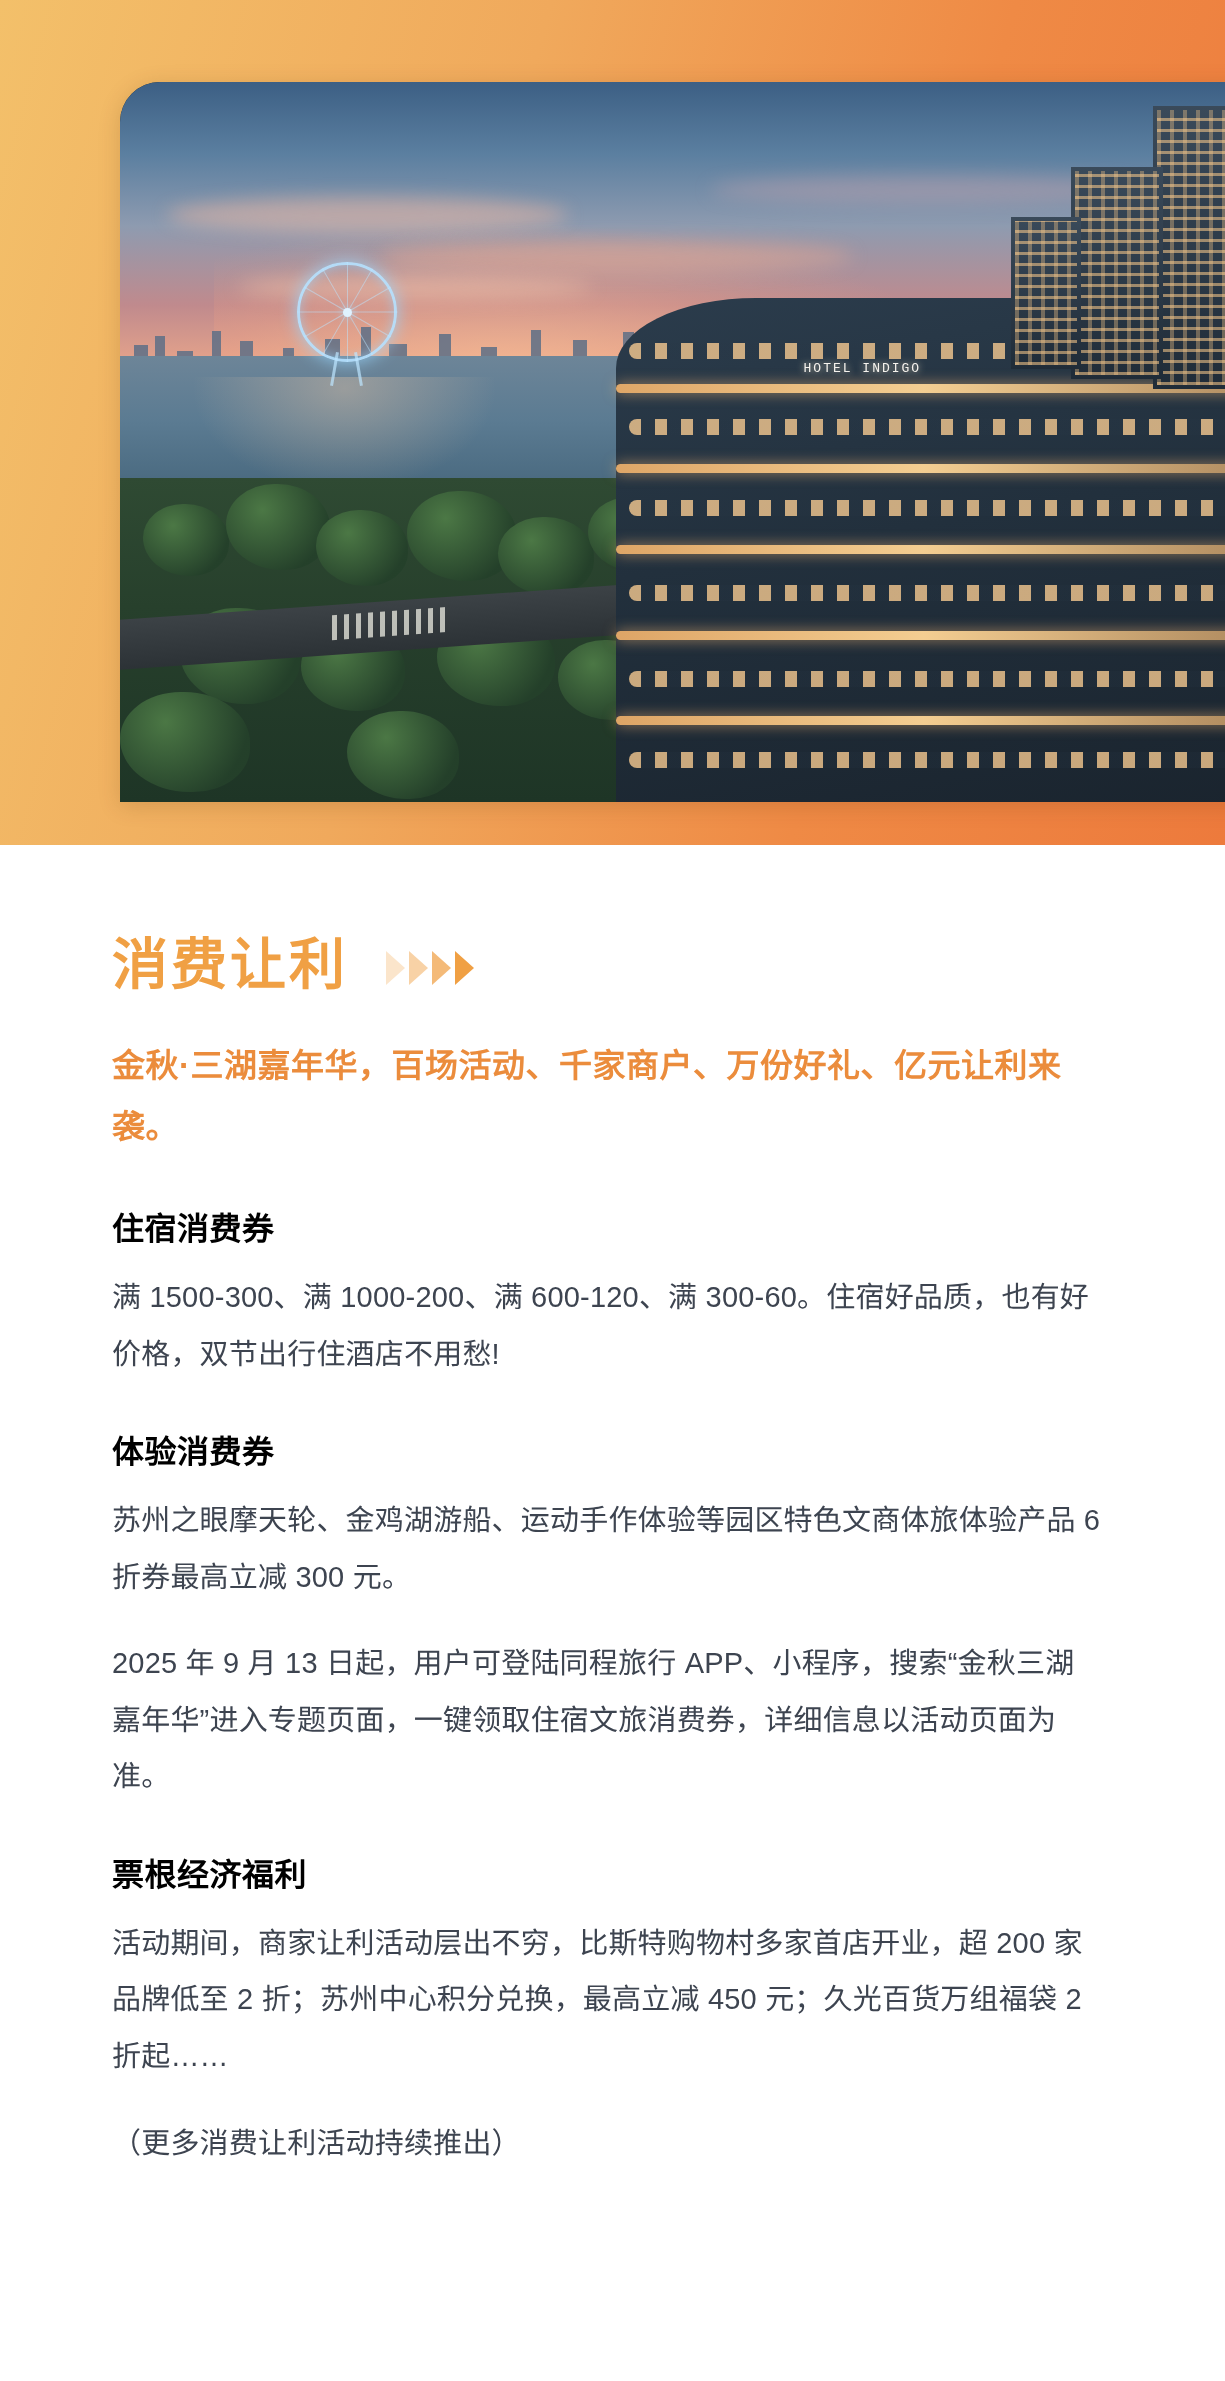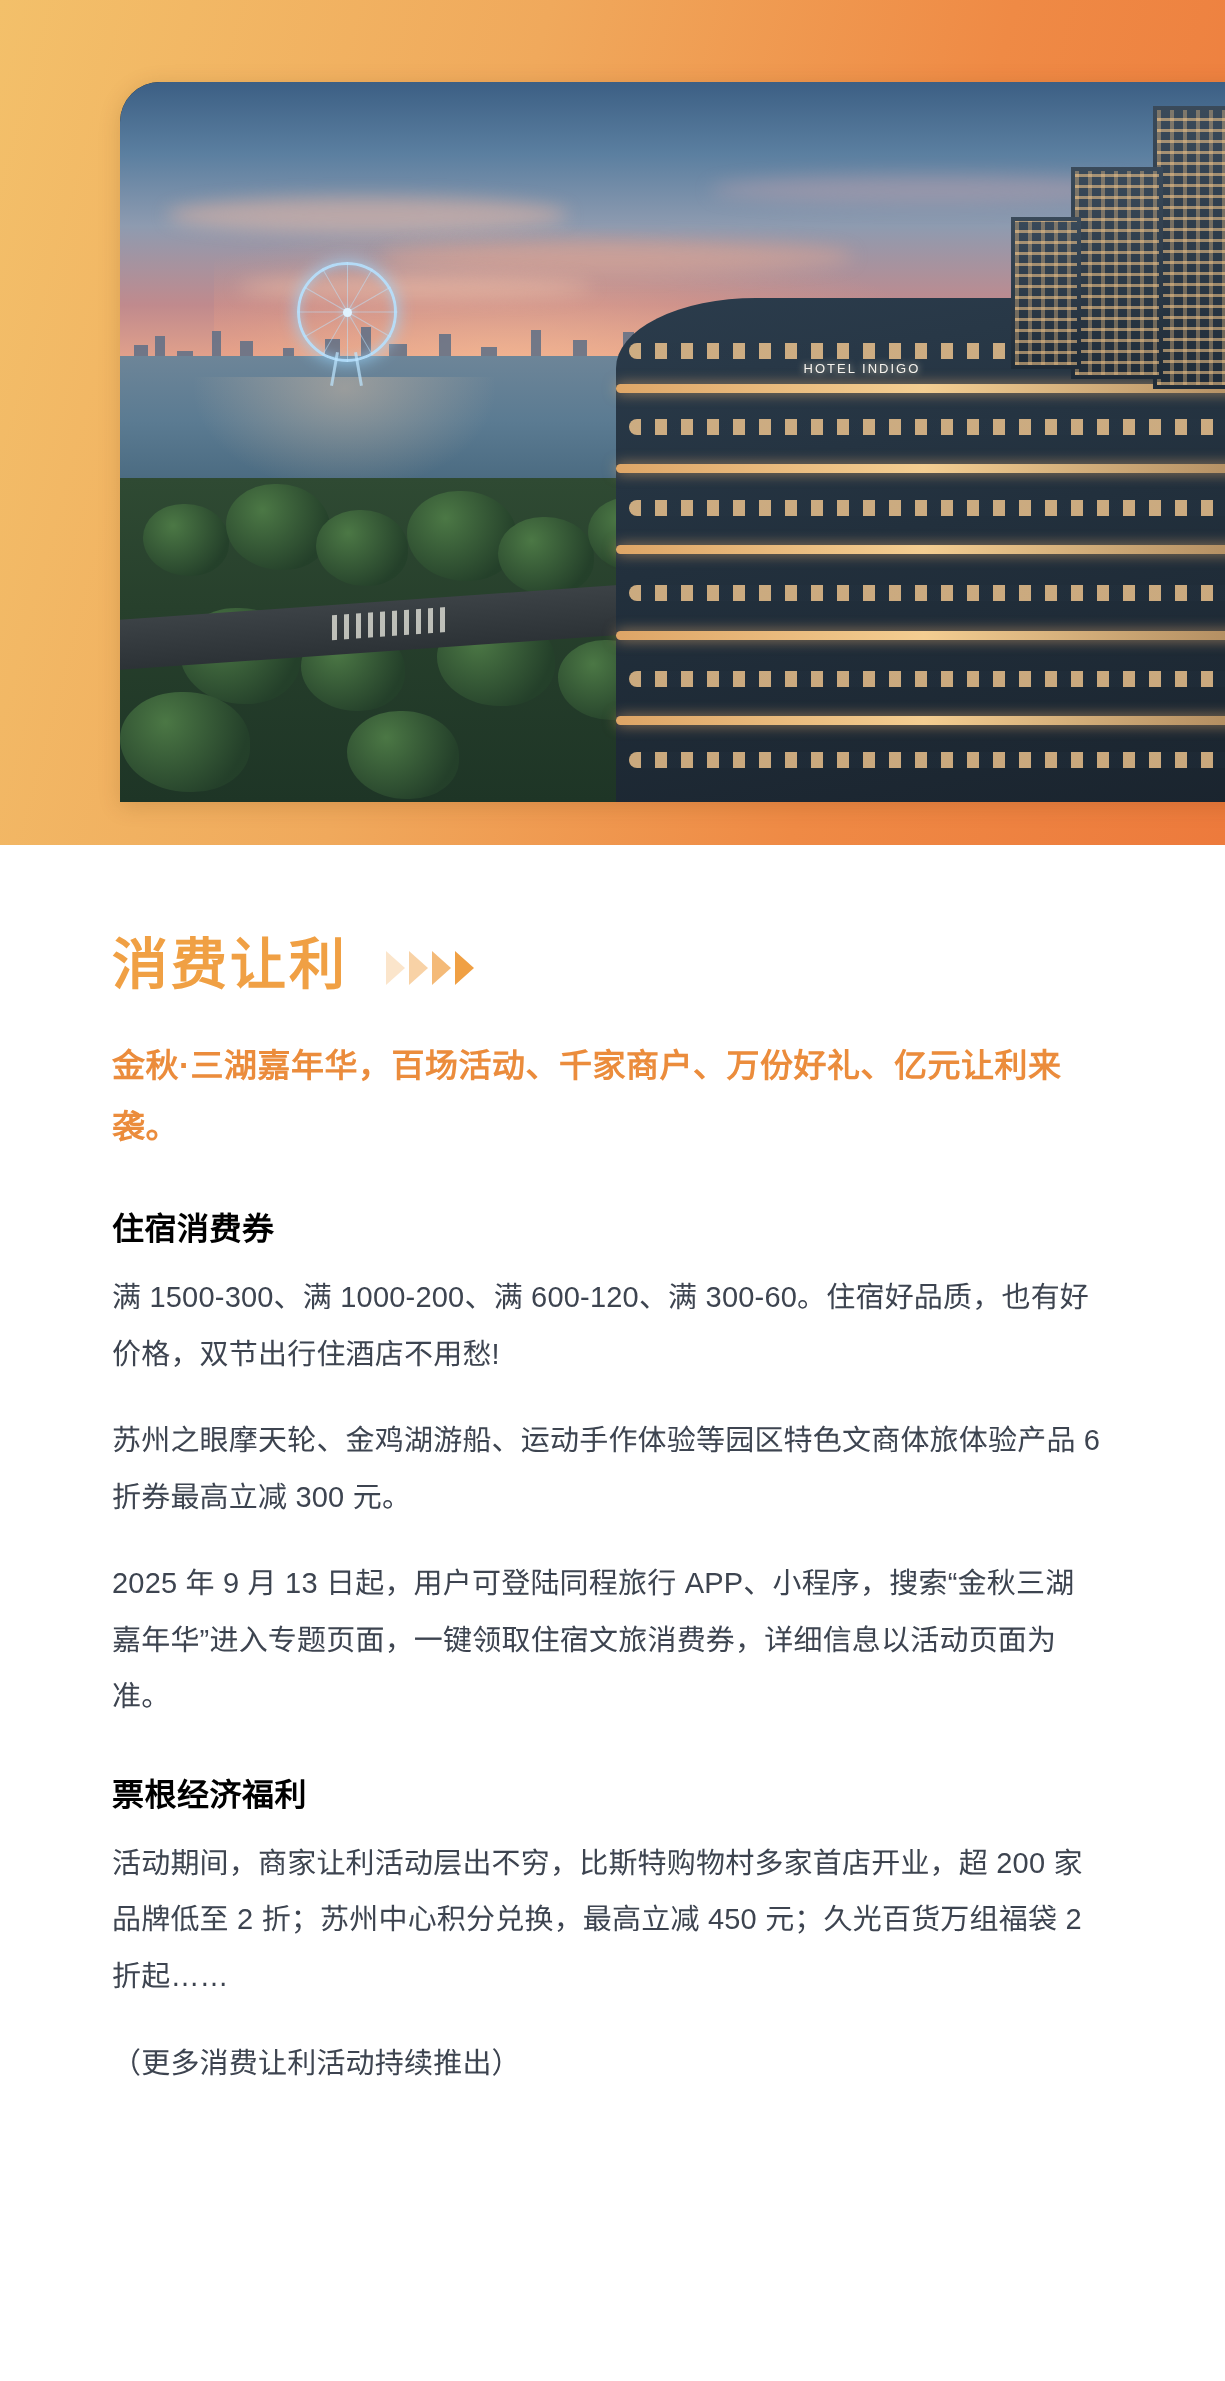--- a/index.html
+++ b/index.html
@@ -232,21 +232,21 @@
       repeating-linear-gradient(90deg, rgba(255,205,140,.35) 0 4px, rgba(255,205,140,0) 4px 13px);
   }
   .hotel-sign {
     position: absolute;
     left: 26%;
     top: 12%;
     padding: 3px 10px;
     color: #f6f3ee;
     font-size: 13px;
     letter-spacing: 2px;
-    font-family: Liberation Sans, sans-serif;
+    font-family: Liberation Mono, monospace;
     text-shadow: 0 0 7px rgba(255,235,200,.9);
   }
 
   
   .content {
     padding: 92px 112px 70px 112px;
     box-sizing: border-box;
   }
 
   .title-row {
@@ -416,20 +416,21 @@
           <span></span>
           <span></span>
       </div>
     </div>
 
     <p class="lede">金秋·三湖嘉年华，百场活动、千家商户、万份好礼、亿元让利来袭。</p>
 
     <h2 class="sec-title">住宿消费券</h2>
     <p class="para">满 1500-300、满 1000-200、满 600-120、满 300-60。住宿好品质，也有好价格，双节出行住酒店不用愁!</p>
 
+    <h2 class="sec-title mt">体验消费券</h2>
     <p class="para">苏州之眼摩天轮、金鸡湖游船、运动手作体验等园区特色文商体旅体验产品 6 折券最高立减 300 元。</p>
     <p class="para">2025 年 9 月 13 日起，用户可登陆同程旅行 APP、小程序，搜索“金秋三湖嘉年华”进入专题页面，一键领取住宿文旅消费券，详细信息以活动页面为准。</p>
 
     <h2 class="sec-title mt">票根经济福利</h2>
     <p class="para">活动期间，商家让利活动层出不穷，比斯特购物村多家首店开业，超 200 家品牌低至 2 折；苏州中心积分兑换，最高立减 450 元；久光百货万组福袋 2 折起……</p>
     <p class="para">（更多消费让利活动持续推出）</p>
 
   </div>
 </div>
 

